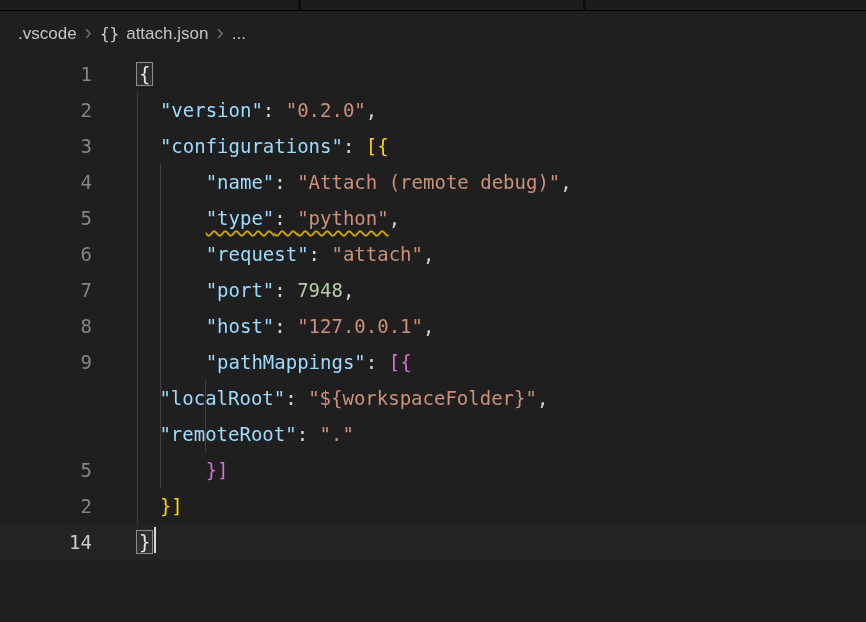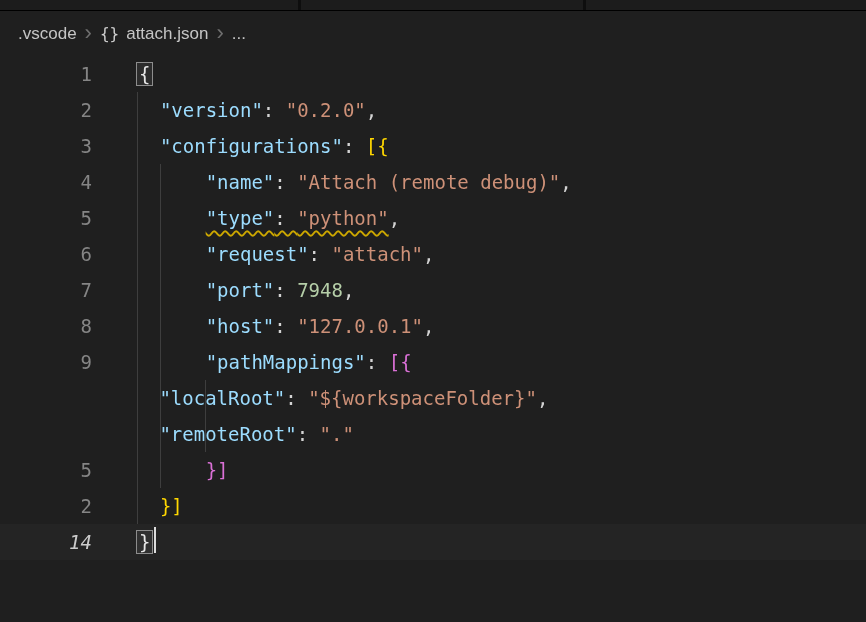--- a/index.html
+++ b/index.html
@@ -22,21 +22,21 @@
 
   .editor{
     position:relative;
     font-family:"DejaVu Sans Mono",monospace;
     font-size:19px;
   }
   #lines{position:relative;}
   .line{display:flex;height:36px;line-height:36px;white-space:pre;}
   .line.active{background:rgba(255,255,255,0.025);}
   .num{width:92px;text-align:right;color:var(--line_number,#858585);user-select:none;flex:none;}
-  .num.active{color:var(--active_line_number,#cccccc);font-style:italic;}
+  .num.active{color:var(--active_line_number,#cccccc);}
   .code{padding-left:45px;color:#d4d4d4;}
 
   .k{color:var(--key,#9cdcfe);}
   .s{color:var(--string,#ce9178);}
   .n{color:var(--number,#b5cea8);}
   .p{color:var(--punctuation,#d4d4d4);}
   .g{color:var(--bracket_gold,#ffd700);}
   .o{color:var(--bracket_orchid,#da70d6);}
   .m{
     color:#e8e8e8;display:inline-block;line-height:normal;

